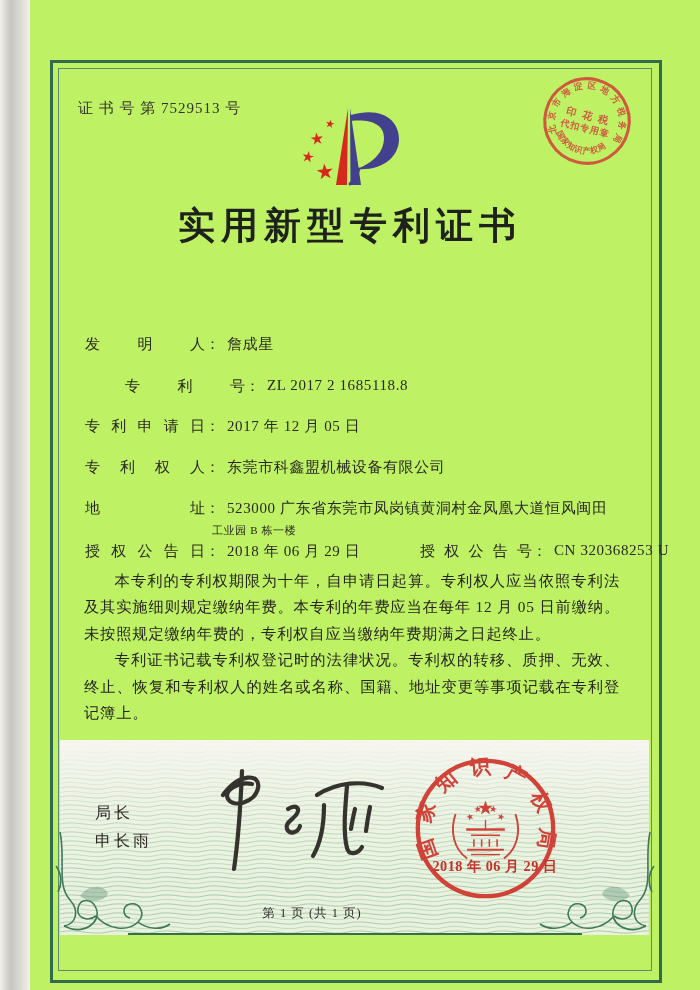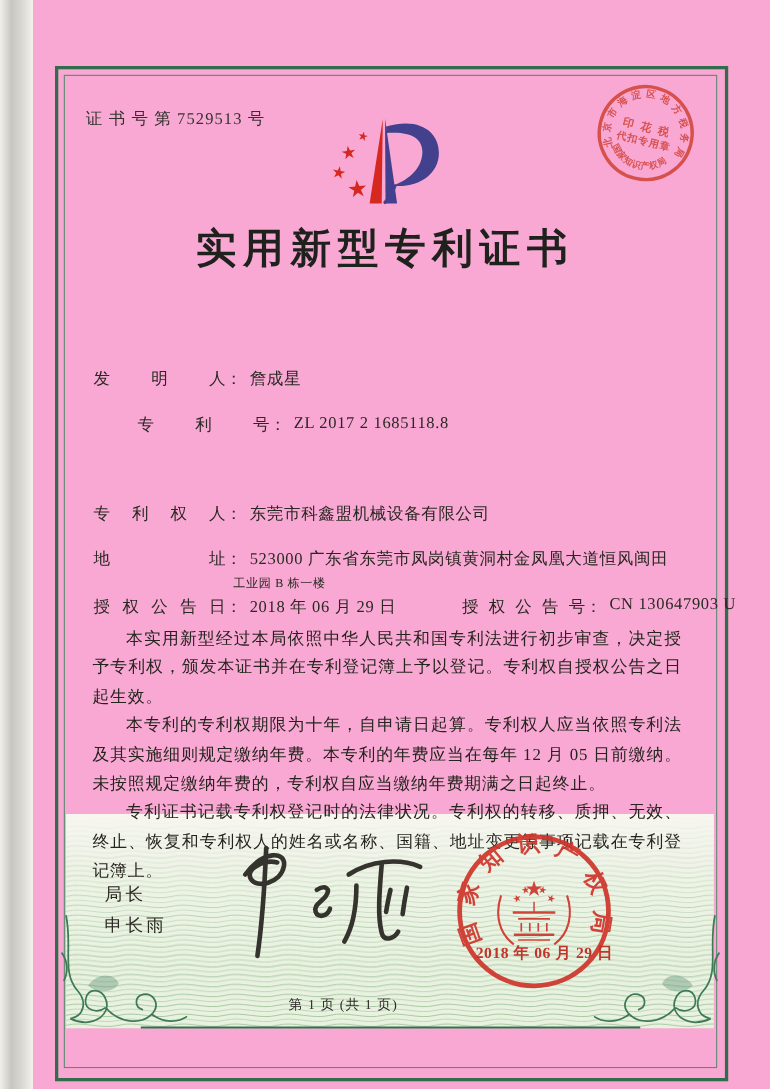--- a/index.html
+++ b/index.html
@@ -1,17 +1,17 @@
 <!DOCTYPE html>
 <html><head>
 <meta charset="utf-8">
 <style>
   html,body{margin:0;padding:0;}
   body{width:700px;height:990px;overflow:hidden;font-family:"Liberation Serif","DejaVu Serif",serif;}
-  .page{position:relative;width:700px;height:990px;background:#f9a8d4;overflow:hidden;}
+  .page{position:relative;width:700px;height:990px;background:#bef264;overflow:hidden;}
   .abs{position:absolute;}
   .scan-strip{left:0;top:0;width:30px;height:990px;
     background:linear-gradient(90deg,#f1f0eb 0%,#c7c6c1 35%,#d8d7d2 65%,#f3f2ed 100%);}
   .border-outer{left:50px;top:60px;width:606px;height:917px;border:3px solid #336c4c;}
   .border-inner{left:58px;top:68px;width:592px;height:901px;border:1px solid #5d8a70;}
   .certno{left:78px;top:99px;font-size:15px;color:#33322d;letter-spacing:1px;}
   .title{left:0;top:201px;width:700px;text-align:center;font-size:37px;font-weight:600;
     color:#1e211c;letter-spacing:6px;}
   .frow{left:85px;width:548px;font-size:15px;color:#2a2822;white-space:nowrap;}
   .flabel{display:inline-block;width:120px;text-align:justify;text-align-last:justify;
@@ -115,36 +115,38 @@
   </div>
 
   <div class="abs title">实用新型专利证书</div>
 
   <div class="abs frow" style="top:335px;">
     <span class="flabel">发明人</span><span class="colon">：</span><span class="fvalue">詹成星</span>
   </div>
   <div class="abs frow" style="top:377px;margin-left:40px;">
     <span class="flabel">专利号</span><span class="colon">：</span><span class="fvalue">ZL 2017 2 1685118.8</span>
   </div>
+  <div class="abs frow" style="top:417px;">
+    <span class="flabel">专利申请日</span><span class="colon">：</span><span class="fvalue">2017 年 12 月 05 日</span>
+  </div>
   <div class="abs frow" style="top:458px;">
     <span class="flabel">专利权人</span><span class="colon">：</span><span class="fvalue">东莞市科鑫盟机械设备有限公司</span>
   </div>
   <div class="abs frow" style="top:499px;">
     <span class="flabel">地址</span><span class="colon">：</span><span class="fvalue">523000 广东省东莞市凤岗镇黄洞村金凤凰大道恒风闽田</span>
   </div>
   <div class="abs addr2">工业园 B 栋一楼</div>
   <div class="abs frow" style="top:542px;">
     <span class="flabel">授权公告日</span><span class="colon">：</span><span class="fvalue">2018 年 06 月 29 日</span>
     <span class="grant-right">
-      <span class="flabel narrow">授权公告号</span><span class="colon">：</span><span class="fvalue">CN 130647903 U</span>
+      <span class="flabel narrow">授权公告号</span><span class="colon">：</span><span class="fvalue">CN 320368253 U</span>
     </span>
   </div>
 
   <div class="abs paras">
-    <p>本实用新型经过本局依照中华人民共和国专利法进行初步审查，决定授予专利权，颁发本证书并在专利登记簿上予以登记。专利权自授权公告之日起生效。</p>
     <p>本专利的专利权期限为十年，自申请日起算。专利权人应当依照专利法及其实施细则规定缴纳年费。本专利的年费应当在每年 12 月 05 日前缴纳。未按照规定缴纳年费的，专利权自应当缴纳年费期满之日起终止。</p>
     <p>专利证书记载专利权登记时的法律状况。专利权的转移、质押、无效、终止、恢复和专利权人的姓名或名称、国籍、地址变更等事项记载在专利登记簿上。</p>
   </div>
 
   <div class="abs officer-role">局长</div>
   <div class="abs officer-name">申长雨</div>
 
   <div class="abs" style="left:195px;top:763px;width:210px;height:115px;">
     <svg width="210" height="115" viewBox="0 0 210 115">
       <g stroke="#35332e" stroke-width="4.2" fill="none" stroke-linecap="round" stroke-linejoin="round">

